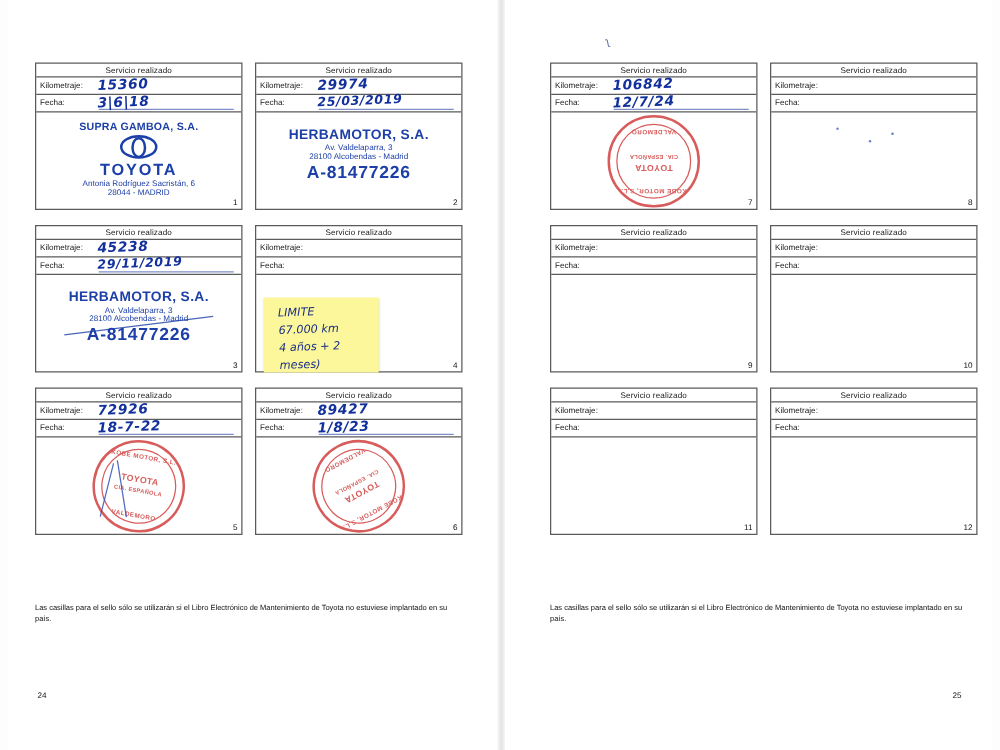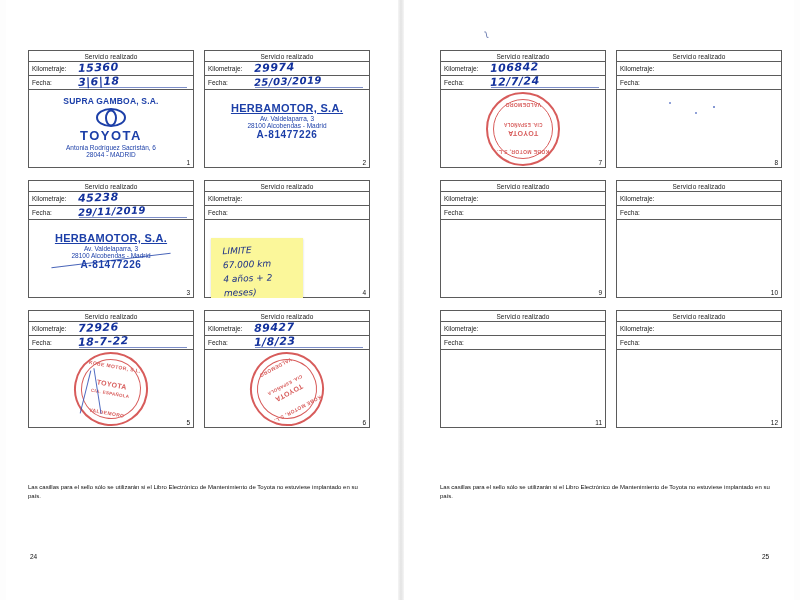--- a/index.html
+++ b/index.html
@@ -113,24 +113,24 @@
   
   .blue-stamp {
     position: absolute;
     left: 0; right: 0;
     top: 6px;
     text-align: center;
     color: #1c3fa8;
     font-family: "Liberation Sans", sans-serif;
   }
   .blue-stamp .l1 { font-size: 8.5px; font-weight: bold; letter-spacing: .2px; }
-  .blue-stamp .l2 { font-size: 11px; font-weight: bold; letter-spacing: .3px; text-decoration: underline; }
+  .blue-stamp .l2 { font-size: 11px; font-weight: bold; letter-spacing: .3px; }
   .blue-stamp .l3 { font-size: 6.5px; margin-top: 1px; }
   .blue-stamp .l4 { font-size: 6.5px; }
-  .blue-stamp .l5 { font-size: 10px; font-weight: bold; letter-spacing: .6px; }
+  .blue-stamp .l5 { font-size: 14px; font-weight: bold; letter-spacing: .6px; }
 
   .toyota-word {
     font-size: 13px;
     font-weight: bold;
     letter-spacing: 1.5px;
     color: #1c3fa8;
   }
   .toyota-ellipse {
     width: 26px; height: 15px;
     border: 2px solid #1c3fa8;

